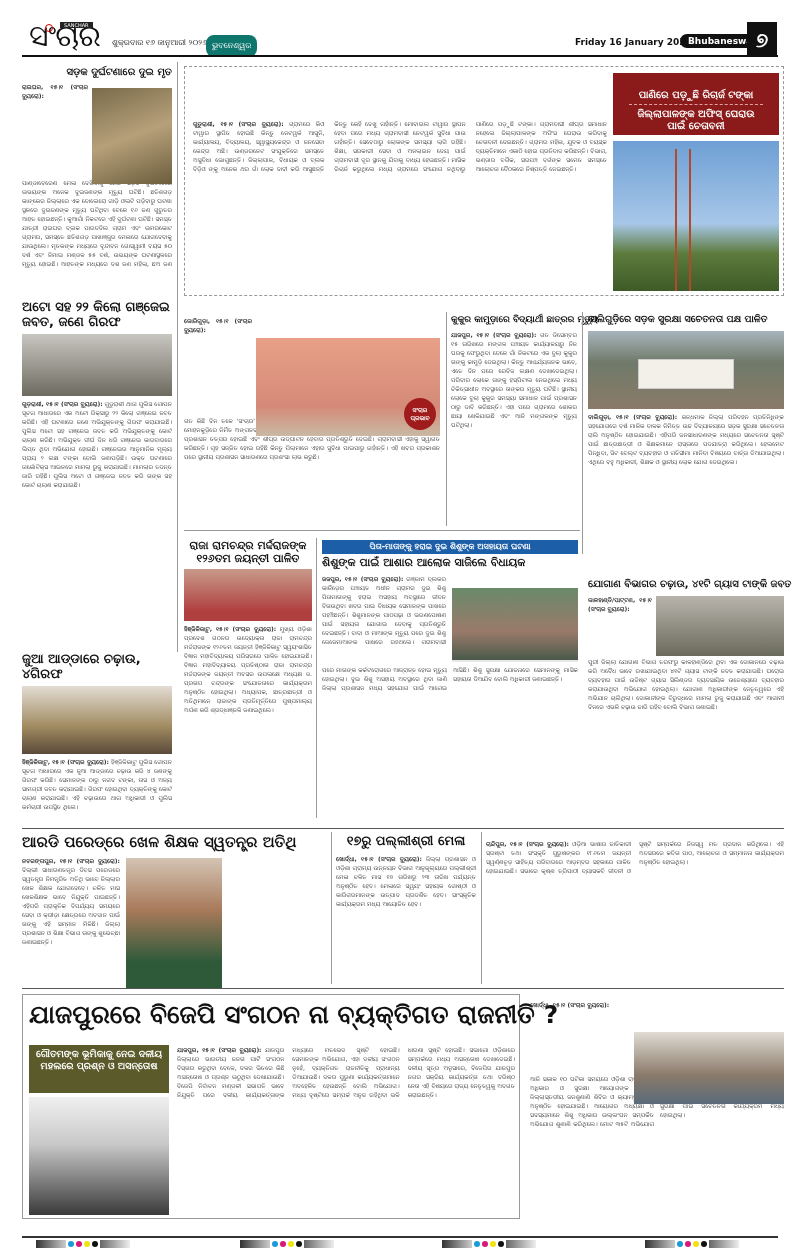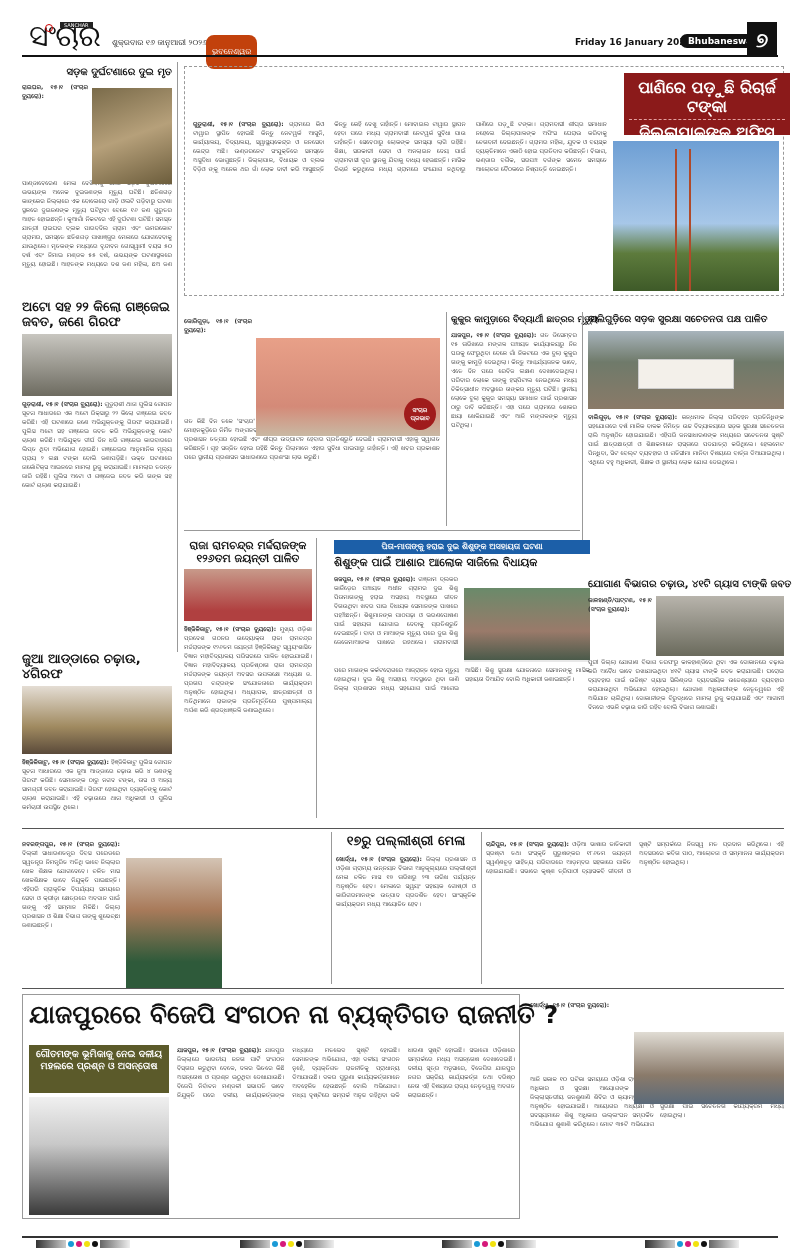--- a/index.html
+++ b/index.html
@@ -4,21 +4,21 @@
 <style>
 *{box-sizing:border-box;margin:0;padding:0}
 html,body{width:800px;height:1259px;background:#fff;overflow:hidden}
 body{font-family:"DejaVu Sans",sans-serif;color:#111;position:relative}
 .abs{position:absolute}
 .masthead{left:0;top:0;width:800px;height:56px}
 .logo{left:29px;top:18px;font-size:30px;font-weight:normal;color:#111;letter-spacing:-1px}
 .logo-tag{left:60px;top:22px;font-size:5px;background:#222;color:#fff;padding:0 4px}
 .logo-dot{left:45px;top:24px;width:8px;height:8px;border:1.5px solid #c00;border-radius:50%}
 .date-or{left:112px;top:38px;font-size:8px}
-.city-or{left:206px;top:35px;background:#c2410c;color:#fff;font-size:8px;padding:12px 6px;border-radius:8px}
+.city-or{left:206px;top:35px;background:#0f766e;color:#fff;font-size:8px;padding:6px 6px;border-radius:8px}
 .date-en{left:575px;top:37px;font-size:9px;font-weight:bold}
 .city-en{left:680px;top:34px;background:#111;color:#fff;font-size:9px;font-weight:bold;padding:2px 8px;border-radius:9px}
 .page-no{left:747px;top:22px;width:30px;height:34px;background:#111;color:#fff;font-size:20px;font-weight:bold;text-align:center;line-height:36px}
 .rule-top{left:22px;top:55px;width:756px;height:2px;background:#111}
 .hl{font-weight:bold;line-height:1.15}
 .body-text{font-size:6px;line-height:9px;color:#333;text-align:justify;overflow:hidden}
 .ph{background:#9a8a70}
 .vline{width:1px;background:#999}
 .hline{height:1px;background:#999}
 .dotbox{border:1px dashed #999}
@@ -49,21 +49,21 @@
 <div class="abs" style="left:22px;top:66px;width:150px">
   <div class="hl" style="font-size:10px;text-align:right">ସଡ଼କ ଦୁର୍ଘଟଣାରେ ଦୁଇ ମୃତ</div>
   <div class="abs ph" style="left:70px;top:22px;width:80px;height:96px;background:linear-gradient(160deg,#7a6b4a,#b6a07a 50%,#6c5d3c)"></div>
   <div class="body-text" style="margin-top:4px;width:66px;height:94px"><b>ରାଇଘର, ୧୫।୧ (ସଂଚାର ବ୍ୟୁରୋ):</b></div>
   <div class="body-text" style="width:150px;height:92px;margin-top:2px">ପାଣ୍ଡାବେରେଣ ମେଳା ଦେଖିବାକୁ ଯାଉ ସଡ଼କ ଦୁର୍ଘଟଣାରେ ଉଭୟଙ୍କ ଅନେକ ଦୁଇଜଣଙ୍କ ମୃତ୍ୟୁ ଘଟିଛି। ଛତିଶଗଡ଼ କାଙ୍କେର ଜିଲ୍ଲାରେ ଏକ ବୋଲେରୋ ଗାଡ଼ି ଓଲଟି ପଡ଼ିବାରୁ ଘଟଣା ସ୍ଥଳରେ ଦୁଇଜଣଙ୍କ ମୃତ୍ୟୁ ଘଟିଥିବା ବେଳେ ୧୬ ଜଣ ଗୁରୁତର ଆହତ ହୋଇଛନ୍ତି। କୁଆଗାଁ ନିକଟରେ ଏହି ଦୁର୍ଘଟଣା ଘଟିଛି। ସମସ୍ତ ଯାତ୍ରୀ ରାଇଘର ବ୍ଲକ ପାରବଦିଲ ଗ୍ରାମ ଏବଂ ଉମରକୋଟ ଗ୍ରାମର, ସମସ୍ତେ ଛତିଶଗଡ଼ ପାଖାଞ୍ଜୁର ମେଳାରେ ଯୋଗଦେବାକୁ ଯାଉଥିଲେ। ମୃତକଙ୍କ ମଧ୍ୟରେ ବୃନ୍ଦାବନ ଗୋସ୍ୱାମୀ ବୟସ ୫୦ ବର୍ଷ ଏବଂ ନିମାଇ ମଣ୍ଡଳ ୫୫ ବର୍ଷ, ଉଭୟଙ୍କ ଘଟଣାସ୍ଥଳରେ ମୃତ୍ୟୁ ହୋଇଛି। ଆହତଙ୍କ ମଧ୍ୟରେ ଦଶ ଜଣ ମହିଳା, ଛଅ ଜଣ ପୁରୁଷ ଏବଂ ତିନି ଜଣ ପିଲା ଅଛନ୍ତି। ସମସ୍ତ ଆହତଙ୍କୁ କାଙ୍କେର ଜିଲ୍ଲା ଏବଂ ରାୟପୁର ହସ୍ପିଟାଲରେ ପ୍ରାଥମିକ ଚିକିତ୍ସା ପାଇଁ ପଠା ଯାଇଛି।</div>
 </div>
 <div class="abs vline" style="left:177px;top:62px;height:590px"></div>
 
 <div class="abs dotbox" style="left:184px;top:66px;width:600px;height:230px">
   <div class="abs body-text" style="left:8px;top:52px;width:414px;height:170px;column-count:3;column-gap:10px"><b>ଗୁଡୁରାଶୀ, ୧୫।୧ (ସଂଚାର ବ୍ୟୁରୋ):</b> <span>ଗ୍ରାମରେ କିଓ ଟାୱାର ସ୍ଥାପିତ ହୋଇଛି କିନ୍ତୁ ନେଟୱର୍କ ଆସୁନି, କାର୍ଯ୍ୟାଳୟ, ବିଦ୍ୟାଳୟ, ସ୍ୱାସ୍ଥ୍ୟକେନ୍ଦ୍ର ଓ ଜନସେବା କେନ୍ଦ୍ର ଅଛି। ଉଣ୍ଡରନେଟ ସଂଯୁକ୍ତିରେ ସମସ୍ତେ ଅସୁବିଧା ଭୋଗୁଛନ୍ତି। ଜିଲ୍ଲାପାଳ, ବିଧାୟକ ଓ ବ୍ଲକ ବିଡ଼ିଓ ଙ୍କୁ ଅନେକ ଥର ଗାଁ ଲୋକ ଦାବୀ କରି ଆସୁଛନ୍ତି କିନ୍ତୁ କେହି ଦେଖୁ ନାହାଁନ୍ତି। ମୋବାଇଲ ଟାୱାର ସ୍ଥାପନ ହେବା ପରେ ମଧ୍ୟ ଗ୍ରାମବାସୀ ନେଟୱର୍କ ସୁବିଧା ପାଉ ନାହାଁନ୍ତି। ସେବେଠାରୁ ଲୋକଙ୍କ ସମସ୍ୟା ଲାଗି ରହିଛି। ଶିକ୍ଷା, ସରକାରୀ ସେବା ଓ ଅନଲାଇନ ଦେୟ ପାଇଁ ଗ୍ରାମବାସୀ ଦୂର ସ୍ଥାନକୁ ଯିବାକୁ ବାଧ୍ୟ ହେଉଛନ୍ତି। ମାସିକ ରିଚାର୍ଜ କରୁଥିଲେ ମଧ୍ୟ ଗ୍ରାମରେ ସଂଯୋଗ ନଥିବାରୁ ପାଣିରେ ପଡ଼ୁଛି ଟଙ୍କା। ଗ୍ରାମବାସୀ ଶୀଘ୍ର ସମାଧାନ ନହେଲେ ଜିଲ୍ଲାପାଳଙ୍କ ଅଫିସ ଘେରାଉ କରିବାକୁ ଚେତାବନୀ ଦେଇଛନ୍ତି। ଗ୍ରାମର ମହିଳା, ଯୁବକ ଓ ବୟସ୍କ ବ୍ୟକ୍ତିମାନେ ଏକାଠି ହୋଇ ପ୍ରତିବାଦ କରିଛନ୍ତି। ବିଭାଗ, ଭଣ୍ଡାର ବର୍ଗିକ, ସରପଞ୍ଚ ବର୍ଗଙ୍କ ସମେତ ସମସ୍ତେ ଆଲୋଚନା ବୈଠକରେ ନିଷ୍ପତ୍ତି ନେଇଛନ୍ତି।</span></div>
-  <div class="abs redbox" style="left:439px;top:6px;width:166px;height:62px;font-size:16px;padding:5px">
+  <div class="abs redbox" style="left:428px;top:6px;width:166px;height:62px;font-size:10px;padding:16px">
     <div>ପାଣିରେ ପଡ଼ୁଛି ରିଚାର୍ଜ ଟଙ୍କା</div>
     <div style="border-top:1px dashed #e4a0a0;margin:3px 0"></div>
     <div>ଜିଲ୍ଲାପାଳଙ୍କ ଅଫିସ୍ ଘେରାଉ ପାଇଁ ଚେତାବନୀ</div>
   </div>
   <div class="abs" style="left:428px;top:74px;width:166px;height:150px;background:linear-gradient(180deg,#6e9fd4 0%,#a7c7e8 55%,#5d7b3c 75%,#3e5a28 100%)">
     <div class="abs" style="left:62px;top:8px;width:16px;height:142px;border-left:2px solid #b04a2a;border-right:2px solid #b04a2a"></div>
   </div>
 </div>
 
 <div class="abs" style="left:22px;top:300px;width:150px">
@@ -97,21 +97,21 @@
 
 <div class="abs hline" style="left:184px;top:530px;width:396px"></div>
 
 <div class="abs" style="left:184px;top:540px;width:128px">
   <div class="hl" style="font-size:11px;text-align:center">ରାଜା ରାମଚନ୍ଦ୍ର ମର୍ଦ୍ଦରାଜଙ୍କ ୧୨୬ତମ ଜୟନ୍ତୀ ପାଳିତ</div>
   <div style="margin-top:4px;width:128px;height:52px;background:linear-gradient(180deg,#c89a8a,#b04040 80%)"></div>
   <div class="body-text" style="margin-top:3px;height:218px"><b>ହିଞ୍ଜିଳିକାଟୁ, ୧୫।୧ (ସଂଚାର ବ୍ୟୁରୋ):</b> <span>ମୁଖ୍ୟ ଓଡ଼ିଶା ପ୍ରଦେଶ ଗଠନର ଉଦ୍ୟୋକ୍ତା ରାଜା ରାମଚନ୍ଦ୍ର ମର୍ଦ୍ଦରାଜଙ୍କ ୧୨୬ତମ ଜୟନ୍ତୀ ହିଞ୍ଜିଳିକାଟୁ ସ୍ୱୟଂଶାସିତ ବିଜ୍ଞାନ ମହାବିଦ୍ୟାଳୟ ପରିସରରେ ପାଳିତ ହୋଇଯାଇଛି। ବିଜ୍ଞାନ ମହାବିଦ୍ୟାଳୟ ପ୍ରତିଷ୍ଠାତା ରାଜା ରାମଚନ୍ଦ୍ର ମର୍ଦ୍ଦରାଜଙ୍କ ଜୟନ୍ତୀ ଅବସର ଉପଲକ୍ଷେ ଅଧ୍ୟକ୍ଷ ଡ. ପ୍ରତାପ ଚନ୍ଦ୍ରଙ୍କ ସଂଯୋଜନାରେ କାର୍ଯ୍ୟକ୍ରମ ଅନୁଷ୍ଠିତ ହୋଇଥିଲା। ଅଧ୍ୟାପକ, ଛାତ୍ରଛାତ୍ରୀ ଓ ଅତିଥିମାନେ ରାଜାଙ୍କ ପ୍ରତିମୂର୍ତ୍ତିରେ ପୁଷ୍ପମାଲ୍ୟ ଅର୍ପଣ କରି ଶ୍ରଦ୍ଧାଞ୍ଜଳି ଜଣାଇଥିଲେ।</span></div>
 </div>
 <div class="abs vline" style="left:316px;top:538px;height:280px"></div>
 
-<div class="abs" style="left:334px;top:540px;width:256px">
+<div class="abs" style="left:322px;top:540px;width:256px">
   <div class="bluebar" style="font-size:8px;padding:2px 0">ପିତା-ମାତାଙ୍କୁ ହରାଇ ଦୁଇ ଶିଶୁଙ୍କ ଅସହାୟତା ଘଟଣା</div>
   <div class="hl" style="font-size:11px;white-space:nowrap;margin-top:3px">ଶିଶୁଙ୍କ ପାଇଁ ଆଶାର ଆଲୋକ ସାଜିଲେ ବିଧାୟକ</div>
   <div class="abs" style="left:130px;top:48px;width:126px;height:72px;background:linear-gradient(180deg,#6a8a6a,#9a7a6a 60%,#4a5a4a)"></div>
   <div class="body-text" style="margin-top:4px;width:124px;height:70px"><b>ଜଜପୁର, ୧୫।୧ (ସଂଚାର ବ୍ୟୁରୋ):</b> <span>ଗଞ୍ଜାମ ବ୍ଲକର କାର୍ଜିଡ଼େର ପଞ୍ଚାୟତ ଅଧୀନ ଗ୍ରାମର ଦୁଇ ଶିଶୁ ପିତାମାତାଙ୍କୁ ହରାଇ ଅସହାୟ ଅବସ୍ଥାରେ ଜୀବନ ବିତାଉଥିବା ଖବର ପାଇ ବିଧାୟକ ସେମାନଙ୍କ ପାଖରେ ପହଞ୍ଚିଛନ୍ତି। ଶିଶୁମାନଙ୍କ ପାଠପଢ଼ା ଓ ଭରଣପୋଷଣ ପାଇଁ ସହାୟତା ଯୋଗାଇ ଦେବାକୁ ପ୍ରତିଶ୍ରୁତି ଦେଇଛନ୍ତି। ବାବା ଓ ମାଆଙ୍କ ମୃତ୍ୟୁ ପରେ ଦୁଇ ଶିଶୁ ଜେଜେମାଆଙ୍କ ପାଖରେ ରହୁଥିଲେ। ଗ୍ରାମବାସୀ ବିଧାୟକଙ୍କ ଏହି ପଦକ୍ଷେପକୁ ପ୍ରଶଂସା କରିଛନ୍ତି।</span></div>
   <div class="graybox" style="font-size:8px;padding:2px 4px;margin-top:4px;width:126px;margin-left:130px">ସହଯୋଗର ହାତ ବଢ଼ାଇଲା ପ୍ରଶାସନ</div>
   <div class="body-text" style="margin-top:3px;height:130px;column-count:2;column-gap:6px">ପରେ ମାତାଙ୍କ କର୍କଟରୋଗରେ ଆଜ୍ରାନ୍ତ ହୋଇ ମୃତ୍ୟୁ ହୋଇଥିଲା। ଦୁଇ ଶିଶୁ ଅସହାୟ ଅବସ୍ଥାରେ ଥିବା ଜାଣି ଜିଲ୍ଲା ପ୍ରଶାସନ ମଧ୍ୟ ସହଯୋଗ ପାଇଁ ଆଗେଇ ଆସିଛି। ଶିଶୁ ସୁରକ୍ଷା ଯୋଜନାରେ ସେମାନଙ୍କୁ ମାସିକ ସହାୟତା ଦିଆଯିବ ବୋଲି ଅଧିକାରୀ ଜଣାଇଛନ୍ତି।</div>
 </div>
 
 <div class="abs" style="left:588px;top:578px;width:196px">
   <div class="hl" style="font-size:10px;white-space:nowrap">ଯୋଗାଣ ବିଭାଗର ଚଢ଼ାଉ, ୪୧ଟି ଗ୍ୟାସ ଟାଙ୍କି ଜବତ</div>
@@ -122,20 +122,21 @@
 
 <div class="abs" style="left:22px;top:652px;width:150px">
   <div class="hl" style="font-size:13px;text-align:left">ଜୁଆ ଆଡ୍ଡାରେ ଚଢ଼ାଉ, ୪ଗିରଫ</div>
   <div style="margin-top:4px;width:150px;height:68px;background:linear-gradient(180deg,#e4ddd4,#a08a60 60%,#5a4a3a)"></div>
   <div class="body-text" style="margin-top:3px;height:100px"><b>ହିଞ୍ଜିଳିକାଟୁ, ୧୫।୧ (ସଂଚାର ବ୍ୟୁରୋ):</b> <span>ହିଞ୍ଜିଳିକାଟୁ ପୁଲିସ ଗୋପନ ସୂଚନା ଆଧାରରେ ଏକ ଜୁଆ ଆଡ୍ଡାରେ ଚଢ଼ାଉ କରି ୪ ଜଣଙ୍କୁ ଗିରଫ କରିଛି। ସେମାନଙ୍କ ଠାରୁ ନଗଦ ଟଙ୍କା, ତାସ ଓ ଅନ୍ୟ ସାମଗ୍ରୀ ଜବତ କରାଯାଇଛି। ଗିରଫ ହୋଇଥିବା ବ୍ୟକ୍ତିଙ୍କୁ କୋର୍ଟ ଚାଲାଣ କରାଯାଇଛି। ଏହି ଚଢ଼ାଉରେ ଥାନା ଅଧିକାରୀ ଓ ପୁଲିସ କର୍ମଚାରୀ ଉପସ୍ଥିତ ଥିଲେ।</span></div>
 </div>
 
 <div class="abs hline" style="left:22px;top:828px;width:762px;background:#555"></div>
 
 <div class="abs" style="left:22px;top:834px;width:305px">
+  <div class="hl" style="font-size:15px;white-space:nowrap">ଆରଡି ପରେଡ୍‌ରେ ଖେଳ ଶିକ୍ଷକ ସ୍ୱତନ୍ତ୍ର ଅତିଥି</div>
   <div class="abs" style="left:104px;top:24px;width:96px;height:130px;background:linear-gradient(180deg,#d4c4b4,#a87a5a 40%,#2e5a3a 80%)"></div>
   <div class="body-text" style="margin-top:5px;width:98px;height:120px"><b>ନବରଙ୍ଗପୁର, ୧୫।୧ (ସଂଚାର ବ୍ୟୁରୋ):</b> <span>ଦିଲ୍ଲୀ ସାଧାରଣତନ୍ତ୍ର ଦିବସ ପରେଡରେ ସ୍ୱତନ୍ତ୍ର ନିମନ୍ତ୍ରିତ ଅତିଥି ଭାବେ ଜିଲ୍ଲାର ଖେଳ ଶିକ୍ଷକ ଯୋଗଦେବେ। ଚଳିତ ମାସ ଖେଳଶିକ୍ଷକ ଭାବେ ନିଯୁକ୍ତି ପାଇଛନ୍ତି। ଏହିପରି ପ୍ରାକୃତିକ ବିପର୍ଯ୍ୟୟ ସମୟରେ ସେବା ଓ କ୍ରୀଡ଼ା କ୍ଷେତ୍ରରେ ଅବଦାନ ପାଇଁ ତାଙ୍କୁ ଏହି ସମ୍ମାନ ମିଳିଛି। ଜିଲ୍ଲା ପ୍ରଶାସନ ଓ ଶିକ୍ଷା ବିଭାଗ ତାଙ୍କୁ ଶୁଭେଚ୍ଛା ଜଣାଇଛନ୍ତି।</span></div>
 </div>
 <div class="abs vline" style="left:331px;top:832px;height:152px"></div>
 
 <div class="abs" style="left:336px;top:834px;width:140px">
   <div class="hl" style="font-size:13px;text-align:center">୧୭ରୁ ପଲ୍ଲୀଶ୍ରୀ ମେଳା</div>
   <div class="body-text" style="margin-top:5px;height:124px"><b>ଖୋର୍ଦ୍ଧା, ୧୫।୧ (ସଂଚାର ବ୍ୟୁରୋ):</b> <span>ଜିଲ୍ଲା ପ୍ରଶାସନ ଓ ଓଡ଼ିଶା ଗ୍ରାମ୍ୟ ଉନ୍ନୟନ ବିଭାଗ ଆନୁକୂଲ୍ୟରେ ପଲ୍ଲୀଶ୍ରୀ ମେଳା ଚଳିତ ମାସ ୧୭ ତାରିଖରୁ ୨୩ ତାରିଖ ପର୍ଯ୍ୟନ୍ତ ଅନୁଷ୍ଠିତ ହେବ। ମେଳାରେ ସ୍ୱୟଂ ସହାୟକ ଗୋଷ୍ଠୀ ଓ କାରିଗରମାନଙ୍କ ଉତ୍ପାଦ ପ୍ରଦର୍ଶିତ ହେବ। ସାଂସ୍କୃତିକ କାର୍ଯ୍ୟକ୍ରମ ମଧ୍ୟ ଆୟୋଜିତ ହେବ।</span></div>
 </div>
 <div class="abs vline" style="left:481px;top:832px;height:152px"></div>

